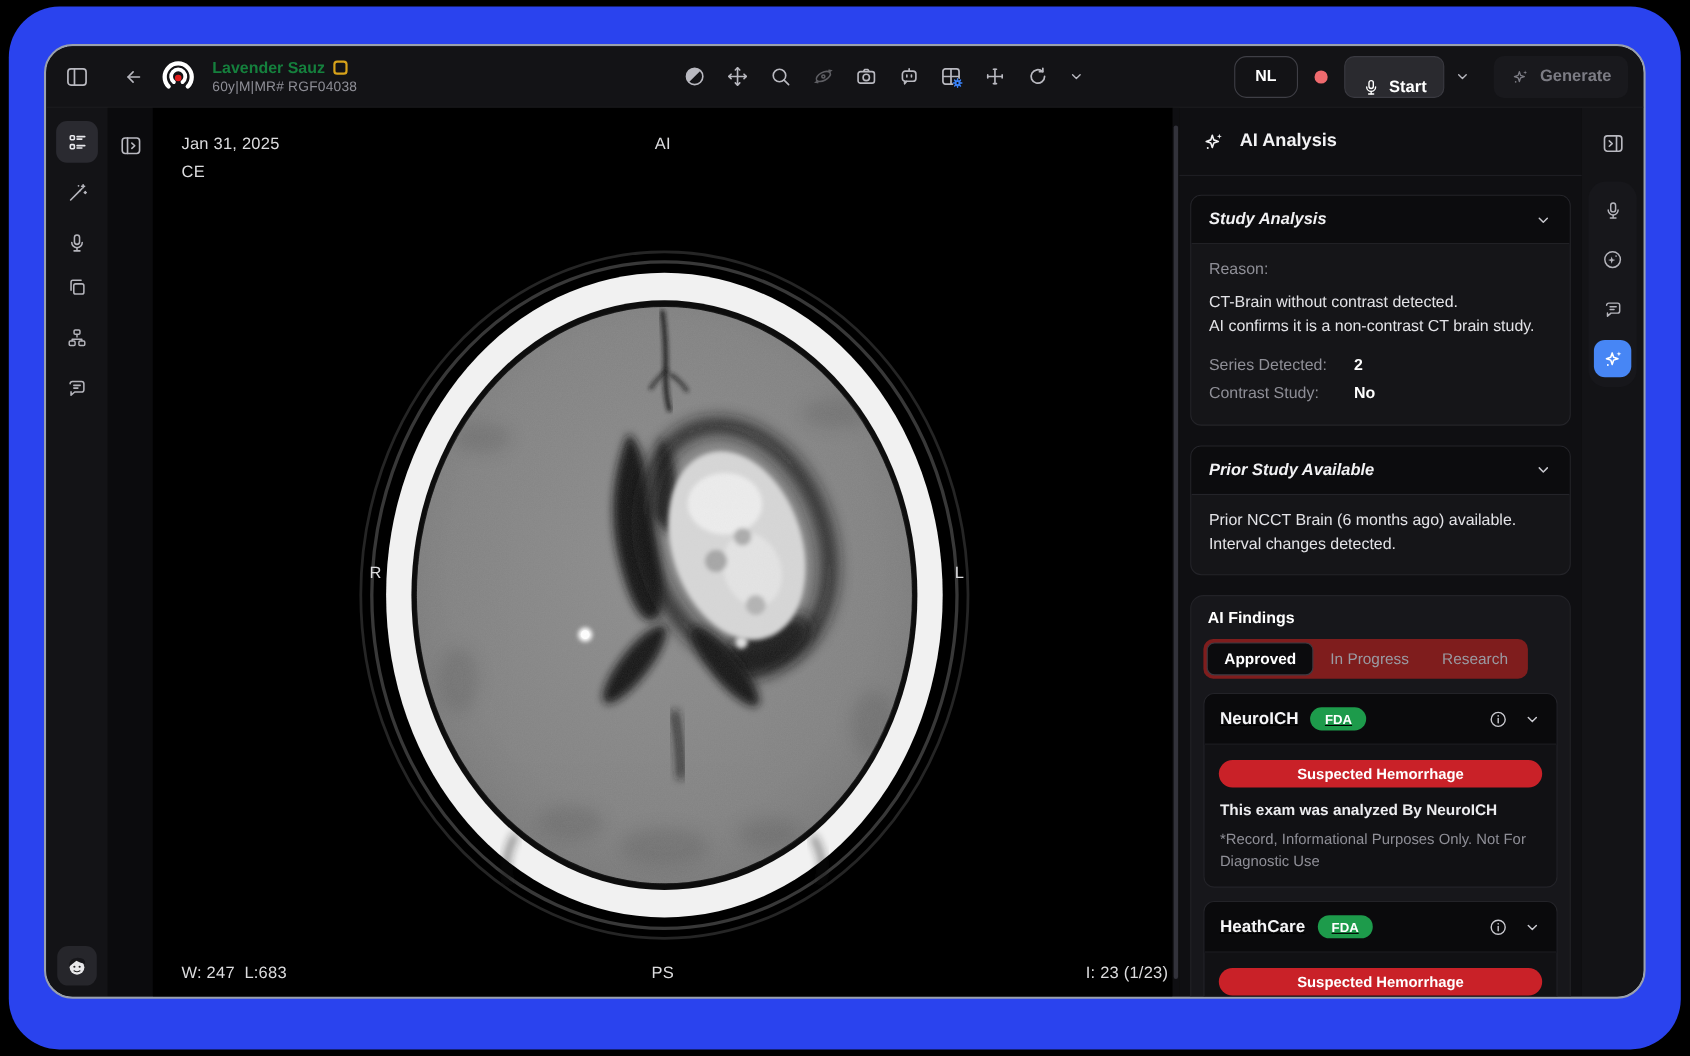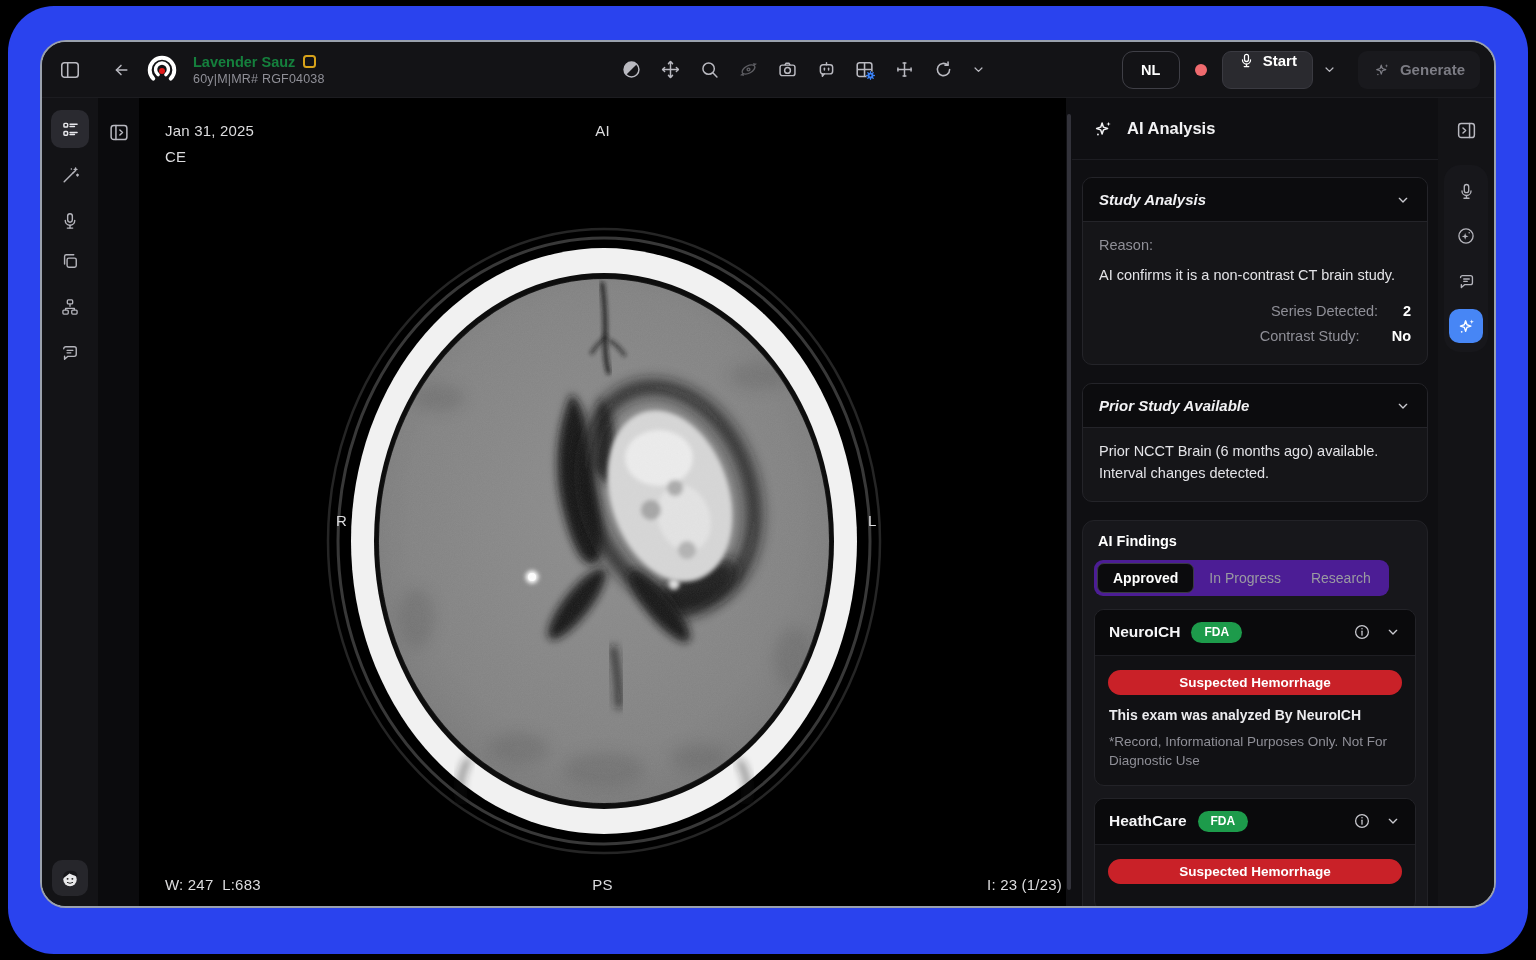--- a/index.html
+++ b/index.html
@@ -17,21 +17,21 @@
   .pt-name { font-size:14.5px; font-weight:700; color:#15803d; }
   .pt-flag { width:13px; height:13px; border:2px solid #d7a21a; border-radius:3.5px; }
   .pt-meta { font-size:12.5px; color:#8f8f97; margin-top:2px; letter-spacing:.2px; }
   .hdr-tools { position:absolute; left:578px; display:flex; align-items:center; gap:17px; color:#d6d6da; }
   .tool { width:22px; height:22px; display:flex; align-items:center; justify-content:center; }
   .tool.dim { opacity:.45; }
   .hdr-right { position:absolute; right:14px; display:flex; align-items:center; gap:15px; }
   .btn-nl { width:58px; height:38px; border:1.5px solid #3f3f46; border-radius:11px; background:none; color:#fff; font-size:14.5px; font-weight:700; font-family:inherit; }
   .rec-dot { width:12px; height:12px; border-radius:50%; background:#ef6a6e; }
   .start-wrap { display:flex; align-items:center; gap:4px; }
-  .btn-start { display:flex; align-items:flex-start; gap:8px; background:#2a2a2f; border:1px solid #3a3a41; border-radius:9px; height:38px; padding:0 15px; color:#fff; font-size:15px; font-weight:700; font-family:inherit; }
+  .btn-start { display:flex; align-items:flex-end; gap:8px; background:#2a2a2f; border:1px solid #3a3a41; border-radius:9px; height:38px; padding:0 15px; color:#fff; font-size:15px; font-weight:700; font-family:inherit; }
   .btn-gen { display:flex; align-items:center; gap:9px; background:#19191d; border:none; border-radius:9px; height:38px; padding:0 15px; color:#7c7c84; font-size:15px; font-weight:700; font-family:inherit; }
 
   
   .main { flex:1; display:flex; min-height:0; }
   .lsb { width:56px; flex:none; background:#131316; display:flex; flex-direction:column; align-items:center; padding:12px 0 10px; color:#b4b4bb; }
   .sb-btn { width:38px; height:38px; border:none; background:none; color:#b4b4bb; display:flex; align-items:center; justify-content:center; border-radius:10px; }
   .sb-btn.active { background:#2a2a30; color:#e8e8ec; }
   .sb-gap { height:8px; }
   .lsb .spacer { flex:1; }
   .avatar-btn { width:36px; height:36px; border-radius:10px; background:#26262b; border:none; display:flex; align-items:center; justify-content:center; overflow:hidden; }
@@ -55,31 +55,31 @@
   .panel-title { font-size:16.5px; font-weight:700; }
   .panel-body { flex:1; overflow:hidden; padding:17px 10px 0; }
   .card { background:#151518; border:1px solid #242429; border-radius:10px; margin-bottom:18px; overflow:hidden; }
   .card-hdr { background:#0c0c0e; padding:13px 16px; display:flex; justify-content:space-between; align-items:center; border-bottom:1px solid #242429; }
   .card-title { font-size:15px; font-weight:700; color:#f2f2f4;font-style:italic; }
   .chev { color:#c9c9cf; }
   .card-body { padding:13px 16px 16px; font-size:14.5px; color:#e3e3e7; line-height:1.5; }
   .muted { color:#8f8f97; }
   .reason-label { margin-bottom:8px; }
   .kv-block { margin-top:14px; }
-  .kv { display:flex; margin-top:4px;justify-content:flex-end; }
+  .kv { display:flex; margin-top:4px; }
   .kv .k { width:132px; color:#8f8f97; }
   .kv .v { color:#fff; font-weight:600; }
 
   .findings { background:#17171b; border:1px solid #222227; border-radius:12px; padding:12px 11px 11px; margin-bottom:12px; }
   .findings-title { font-size:14.5px; font-weight:700; color:#ffffff; padding-left:4px; }
-  .tabs { background:#4c1d95; border-radius:9px; display:inline-flex; padding:3px; margin:11px 0 13px; }
+  .tabs { background:#7f1d1d; border-radius:9px; display:inline-flex; padding:3px; margin:11px 0 13px; }
   .tab { padding:6px 15px; font-size:14px; color:#9a9aa2; border-radius:7px; background:none; border:none; font-family:inherit; }
   .tab.active { background:#0b0b0d; color:#fff; font-weight:700; border:1px solid #3a3a42; }
   .fcard { background:#111114; border:1px solid #232328; border-radius:10px; margin-bottom:12px; overflow:hidden; }
-  .fcard-hdr { padding:12px 14px; display:flex; align-items:center; gap:11px; background:#0a0a0c; border-bottom:1px solid #1e1e23; }
+  .fcard-hdr { padding:12px 14px; display:flex; align-items:center; gap:11px; background:#0a0a0c; border-bottom:1px solid #1e1e23;text-decoration:underline; }
   .fname { font-size:15.5px; font-weight:700; color:#f5f5f7; }
   .fda { background:#1d9b4b; color:#fff; font-size:12px; font-weight:700; padding:3.5px 13px; border-radius:12px; }
   .fh-right { margin-left:auto; display:flex; align-items:center; gap:14px; color:#c9c9cf; }
   .banner { margin:14px 13px 0; background:#c92128; border-radius:13px; height:25px; display:flex; align-items:center; justify-content:center; color:#fff; font-weight:700; font-size:13.5px; }
   .fbody { padding:12px 14px 14px; }
   .analyzed { font-size:14px; color:#ececef; font-weight:600; }
   .disclaimer { margin-top:9px; font-size:13.5px; color:#8f8f97; line-height:1.45; }
 
   
   .rsb { width:56px; flex:none; background:#131316; display:flex; flex-direction:column; align-items:center; padding-top:22px; color:#b4b4bb; }
@@ -471,20 +471,21 @@
           <div class="card-hdr">
             <span class="card-title">Study Analysis</span>
             <span class="chev">
                 <svg width="16" height="16" viewBox="0 0 24 24" fill="none" stroke="currentColor" stroke-width="2" stroke-linecap="round" stroke-linejoin="round">
                   <path d="M6.5 9.5 L12 15 l5.5-5.5"></path>
                 </svg>
               </span>
           </div>
           <div class="card-body">
             <div class="muted reason-label">Reason:</div>
+            <div>CT-Brain without contrast detected.</div>
             <div>AI confirms it is a non-contrast CT brain study.</div>
             <div class="kv-block">
               <div class="kv">
                   <span class="k">Series Detected:</span>
                   <span class="v">2</span>
                 </div>
               <div class="kv">
                   <span class="k">Contrast Study:</span>
                   <span class="v">No</span>
                 </div>

